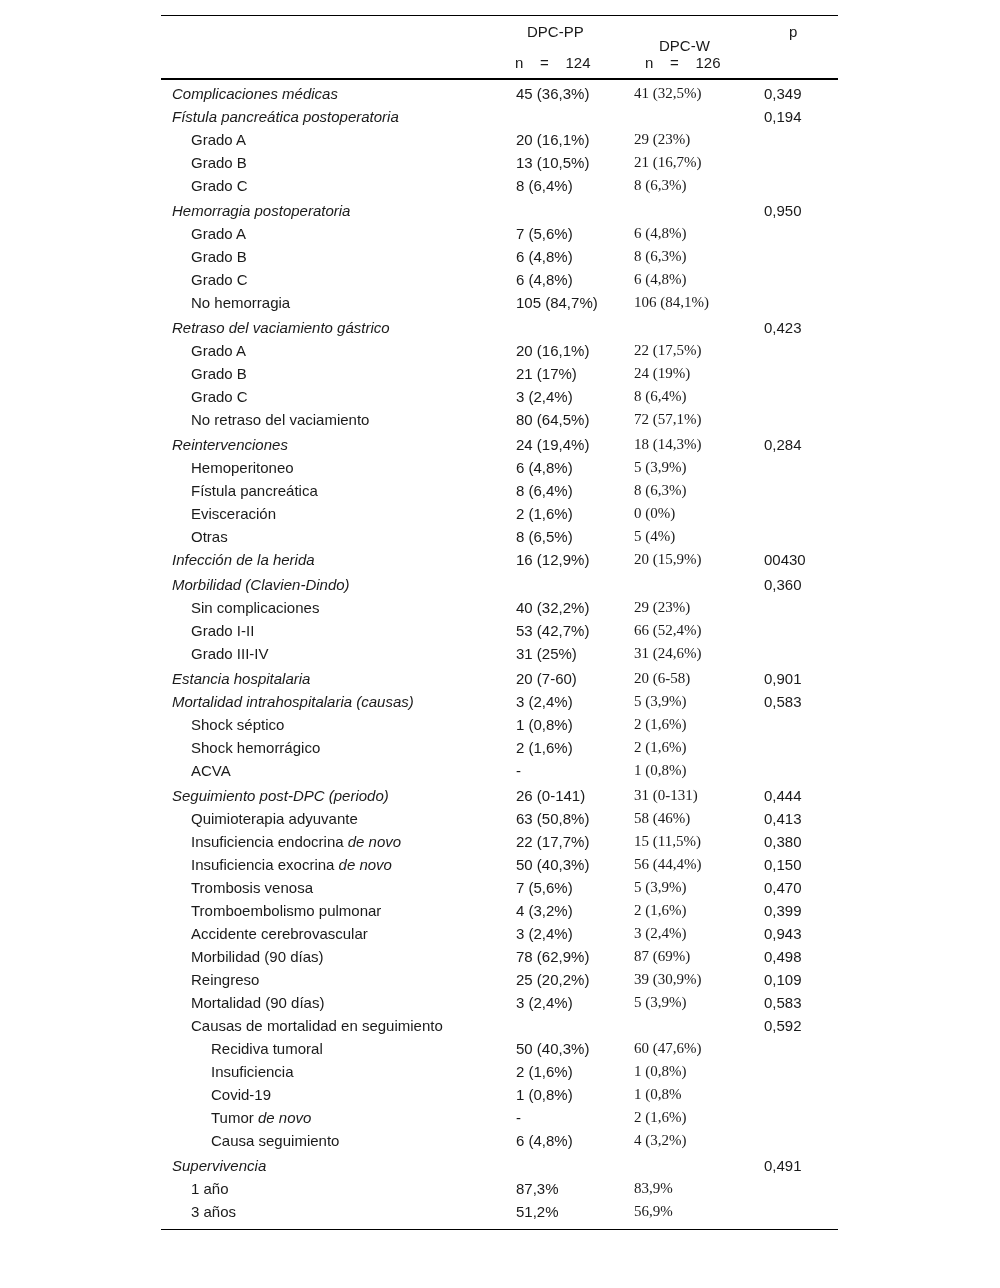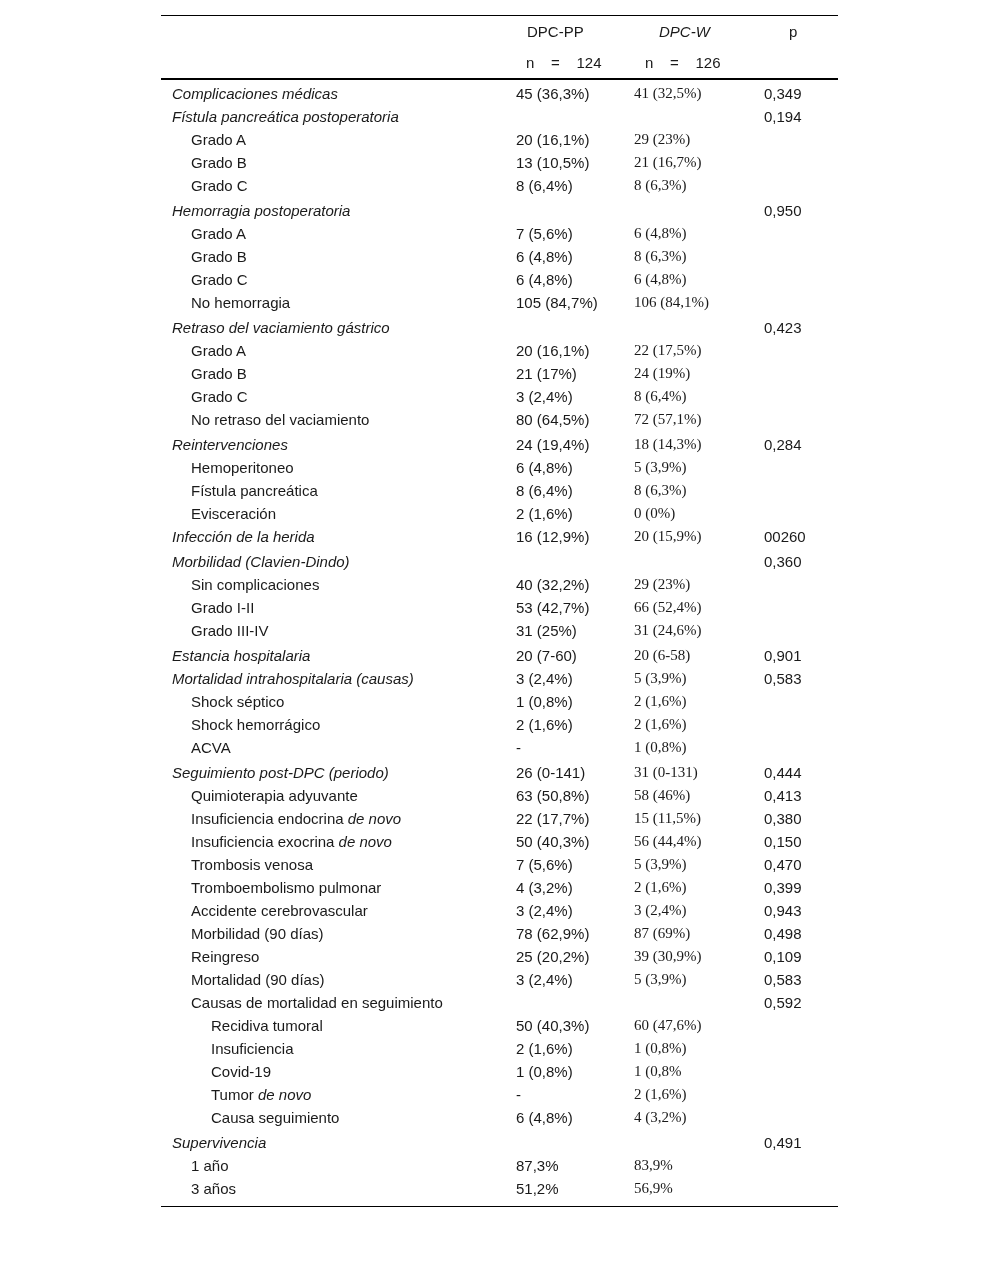--- a/index.html
+++ b/index.html
@@ -25,23 +25,23 @@
   .p  { position: absolute; left: 603px; }
   .it { font-style: italic; }
 </style>
 </head>
 <body>
 
 <div class="table-wrap">
   <div class="rule-top"></div>
   <div class="hdr-block">
     <span class="hdr" style="left:366px; top:7px;">DPC-PP</span>
-    <span class="hdr" style="left:498px; top:7px;font-style:italic;">DPC-W</span>
+    <span class="hdr" style="left:498px; top:21px;">DPC-W</span>
     <span class="hdr" style="left:628px; top:7px;">p</span>
-    <span class="hdr" style="left:354px; top:38px;margin-left:11px;">n    =    124</span>
+    <span class="hdr" style="left:354px; top:38px;">n    =    124</span>
     <span class="hdr" style="left:484px; top:38px;">n    =    126</span>
   </div>
   <div class="rule-mid"></div>
   <div class="rows" id="rows">
       <div class="row lvl0">
         <span class="lbl"><span>Complicaciones médicas</span></span>
         <span class="v1">45 (36,3%)</span>
         <span class="v2">41 (32,5%)</span>
         <span class="p">0,349</span>
       </div>
@@ -146,25 +146,31 @@
         <span class="v1">8 (6,4%)</span>
         <span class="v2">8 (6,3%)</span>
         <span class="p"></span>
       </div>
       <div class="row lvl1">
         <span class="lbl"><span>Evisceración</span></span>
         <span class="v1">2 (1,6%)</span>
         <span class="v2">0 (0%)</span>
         <span class="p"></span>
       </div>
+      <div class="row lvl1">
+        <span class="lbl"><span>Otras</span></span>
+        <span class="v1">8 (6,5%)</span>
+        <span class="v2">5 (4%)</span>
+        <span class="p"></span>
+      </div>
       <div class="row lvl0">
         <span class="lbl"><span>Infección de la herida</span></span>
         <span class="v1">16 (12,9%)</span>
         <span class="v2">20 (15,9%)</span>
-        <span class="p">00260</span>
+        <span class="p">00430</span>
       </div>
       <div class="row lvl0 gs">
         <span class="lbl"><span>Morbilidad (Clavien-Dindo)</span></span>
         <span class="v1"></span>
         <span class="v2"></span>
         <span class="p">0,360</span>
       </div>
       <div class="row lvl1">
         <span class="lbl"><span>Sin complicaciones</span></span>
         <span class="v1">40 (32,2%)</span>

